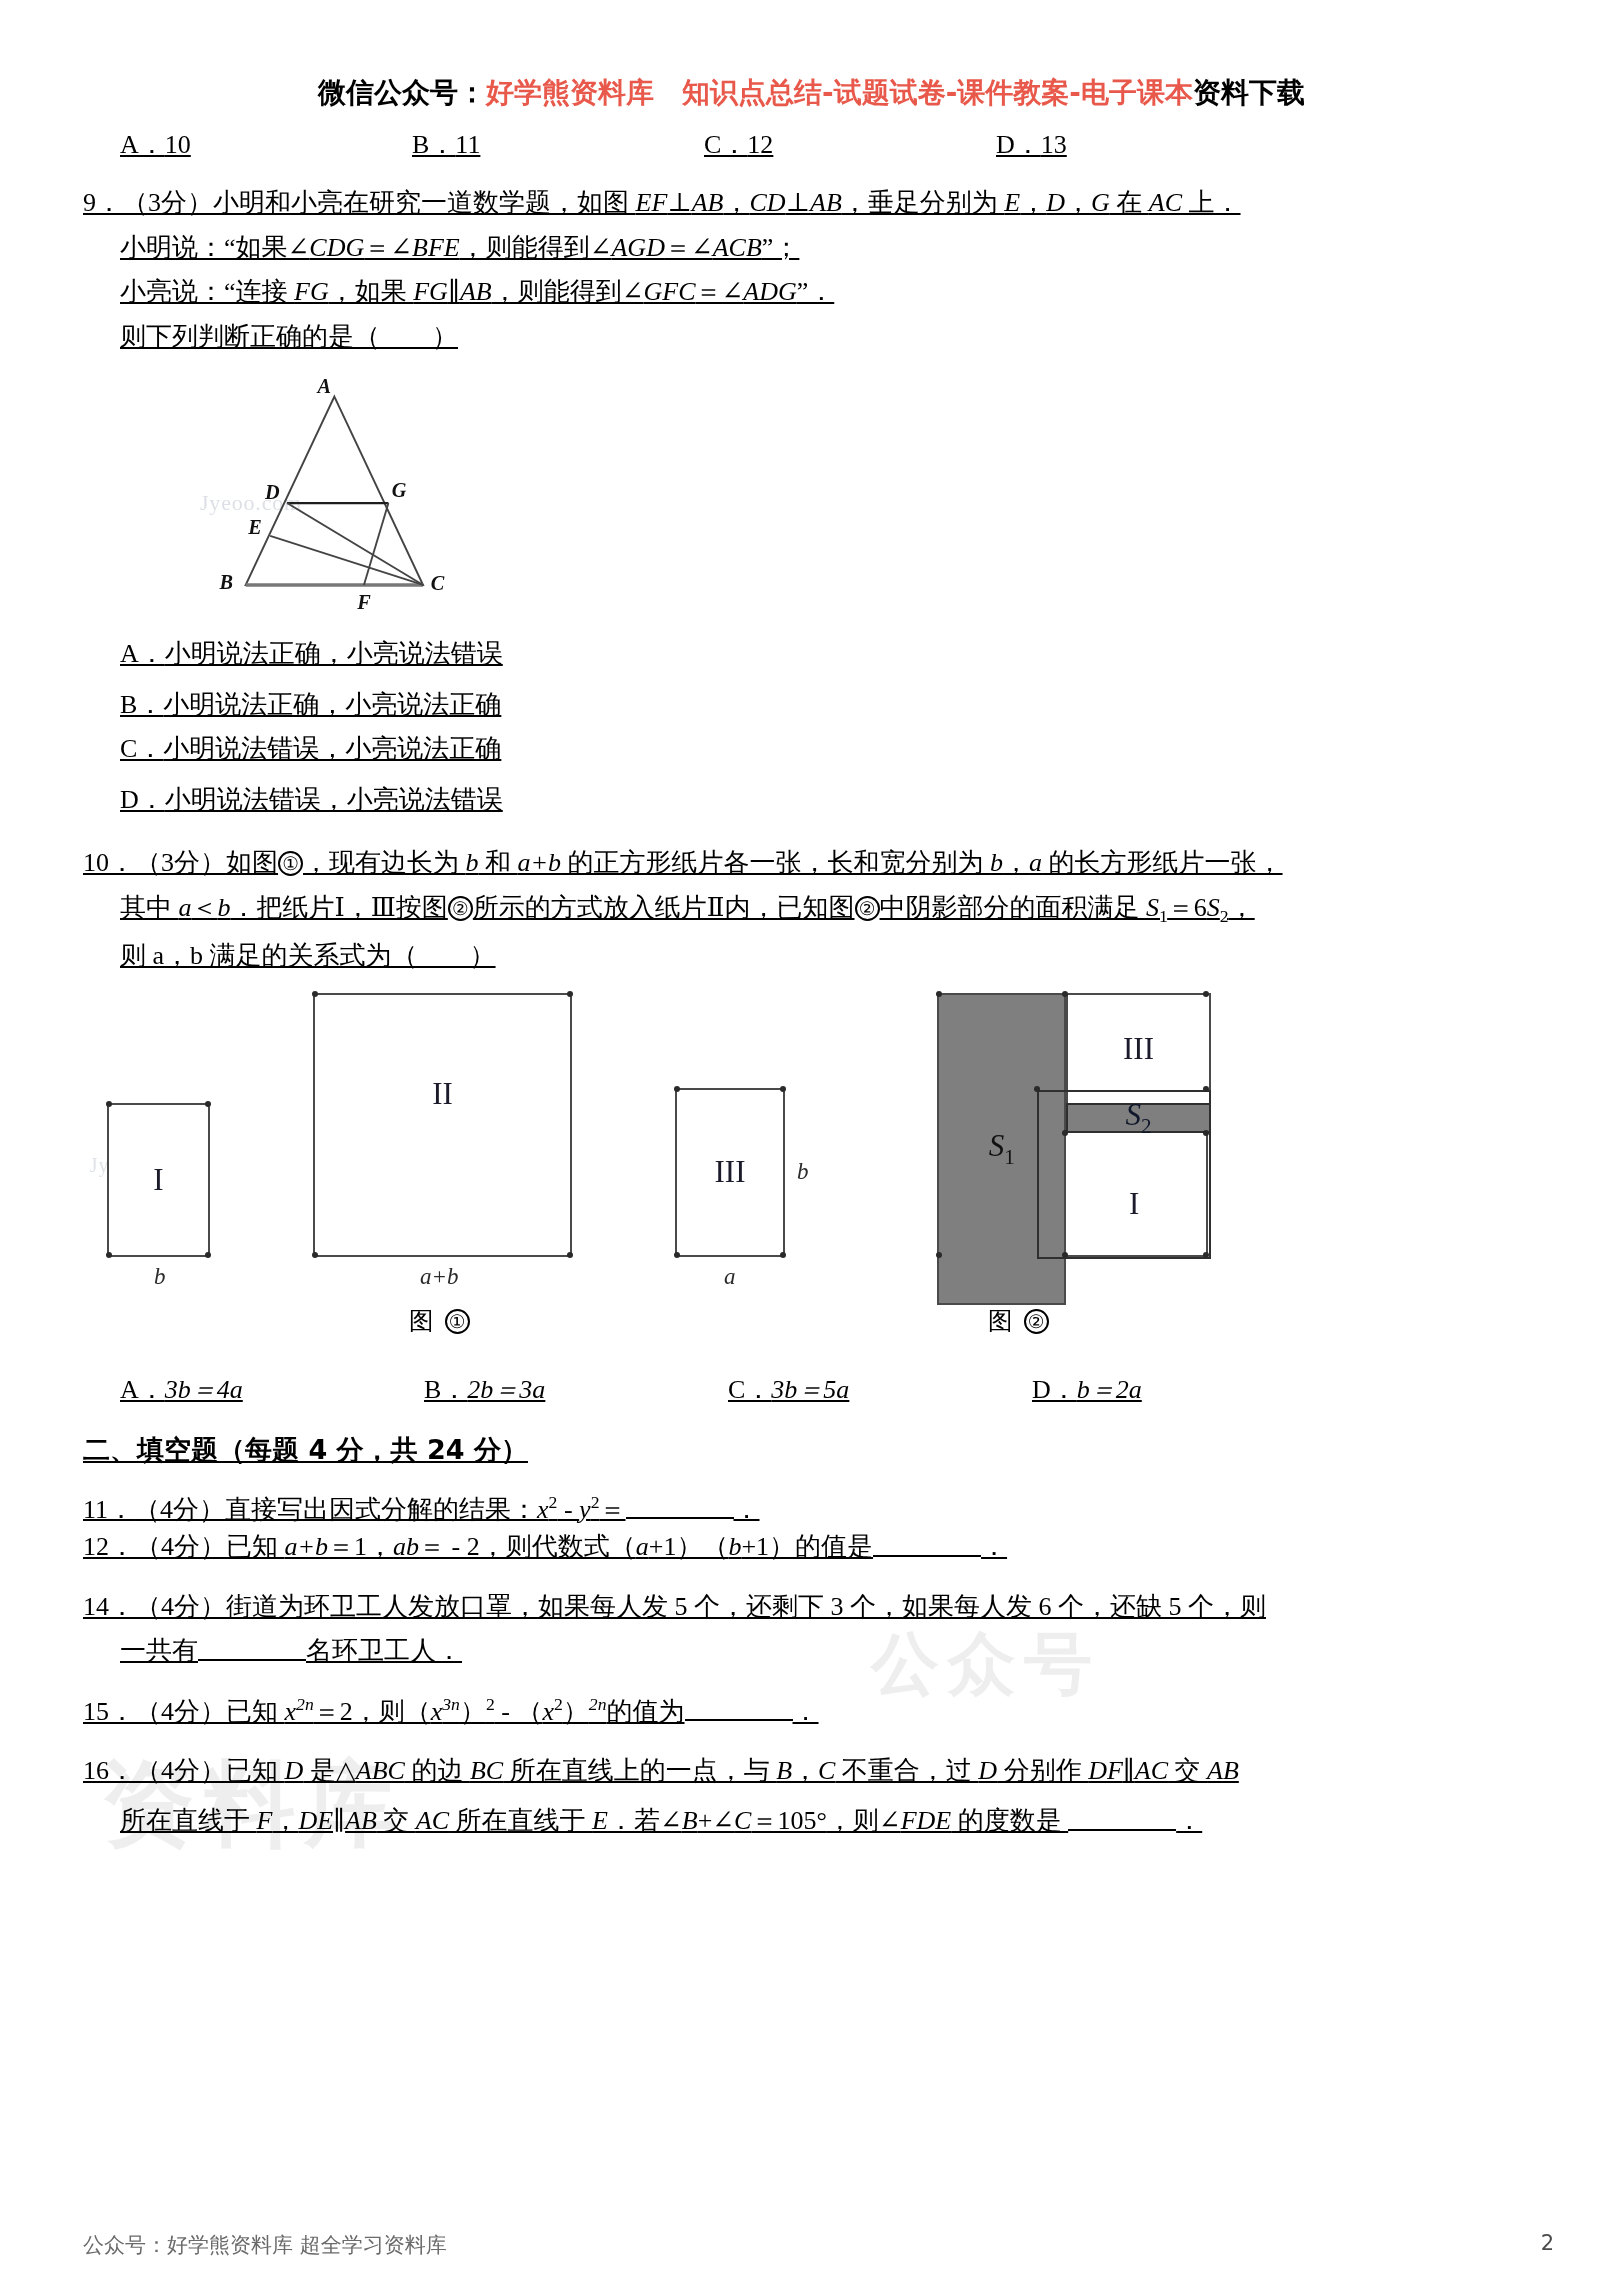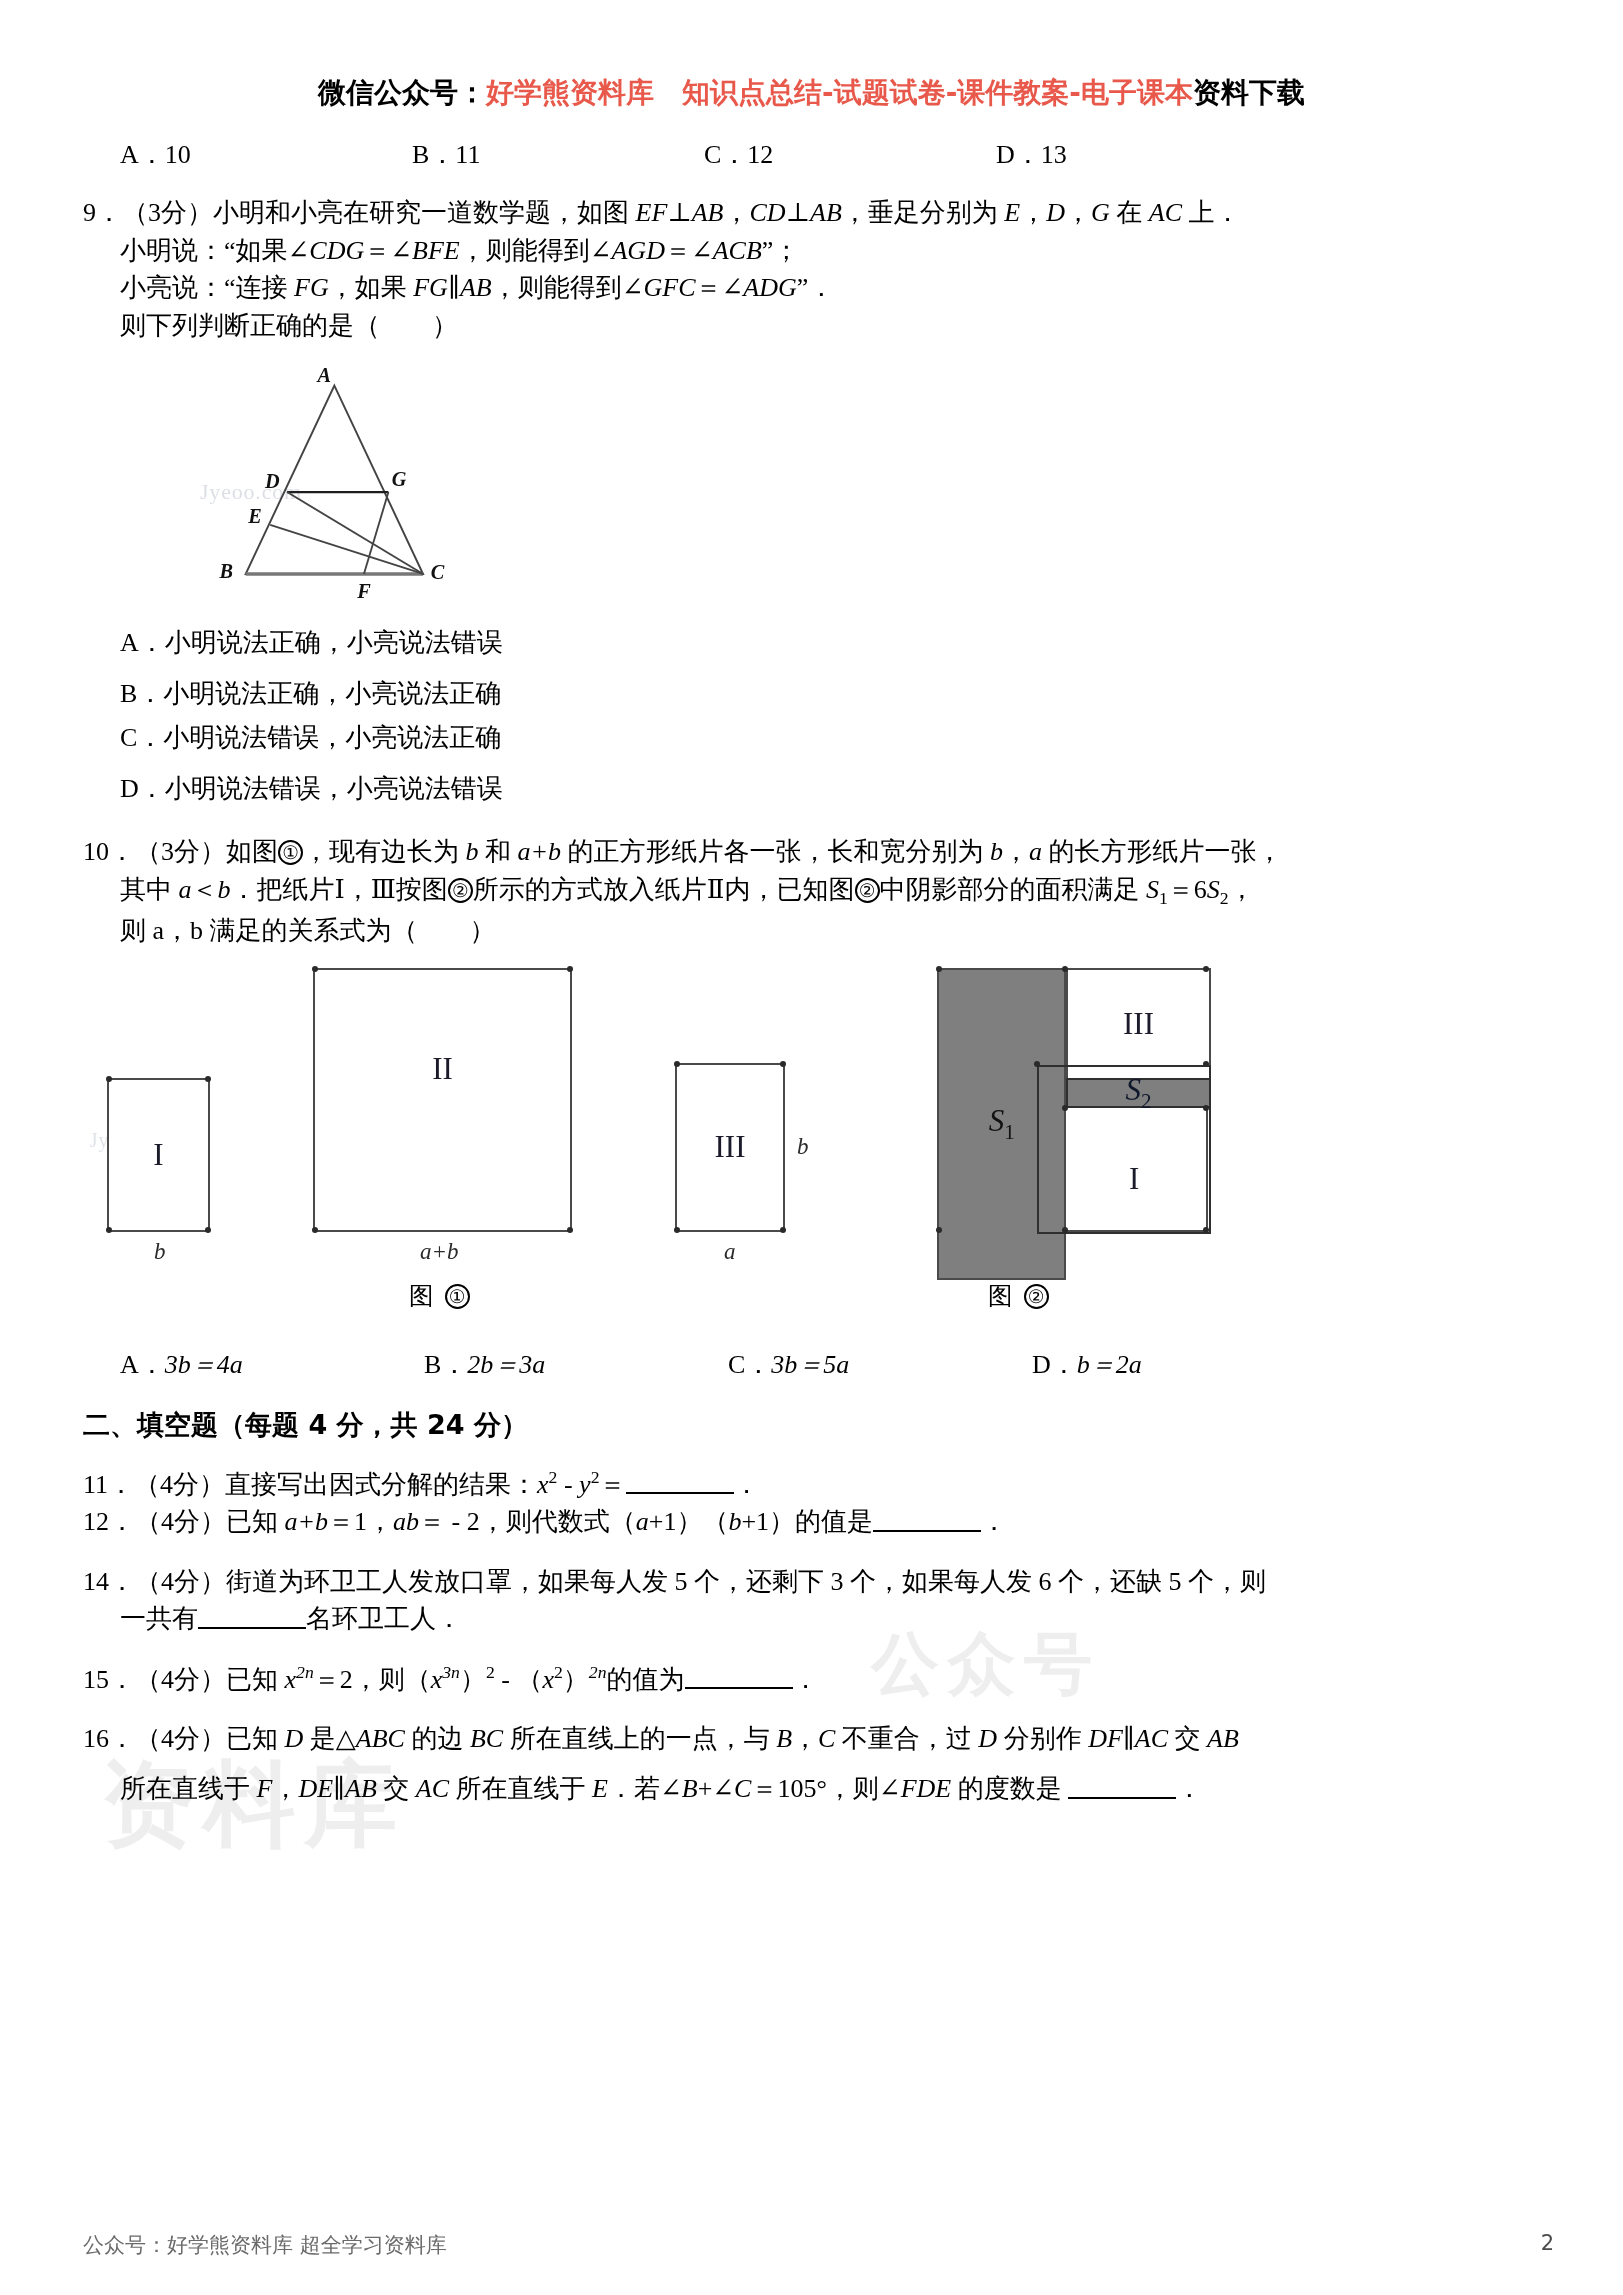--- a/index.html
+++ b/index.html
@@ -47,40 +47,41 @@
     letter-spacing: 0px;
     white-space: nowrap;
   }
   .banner .blk { color: #000000; }
   .banner .red { color: #e8594b; }
 
   
   .content {
     position: absolute;
     left: 83px;
-    top: 137px;
+    top: 127px;
     width: 1471px;
+    text-decoration: underline;
   }
 
   .opt-row {
     display: flex;
     font-size: 26px;
     margin: 0 0 6.8px 0;
     padding-left: 37px;
   }
   .opt-row .cell { width: 292px; white-space: nowrap; }
   .opt-row .cell.wide { width: 304px; }
 
   .qline {
     font-size: 26px;
     line-height: 1.45;
     white-space: nowrap;
     margin: 0;
   }
-  .qline.indent { padding-left: 37px; }
+  .qline.indent { padding-left: 37px; margin-top: 7px; }
   .q-block { margin-top: 22px; }
 
   i, .it { font-style: italic; font-family: "Liberation Serif", serif; }
   .sup { font-size: 0.68em; vertical-align: super; }
   .sub { font-size: 0.68em; vertical-align: sub; }
 
   .blank {
     display: inline-block;
     border-bottom: 2.1px solid #000;
     width: 108px;

